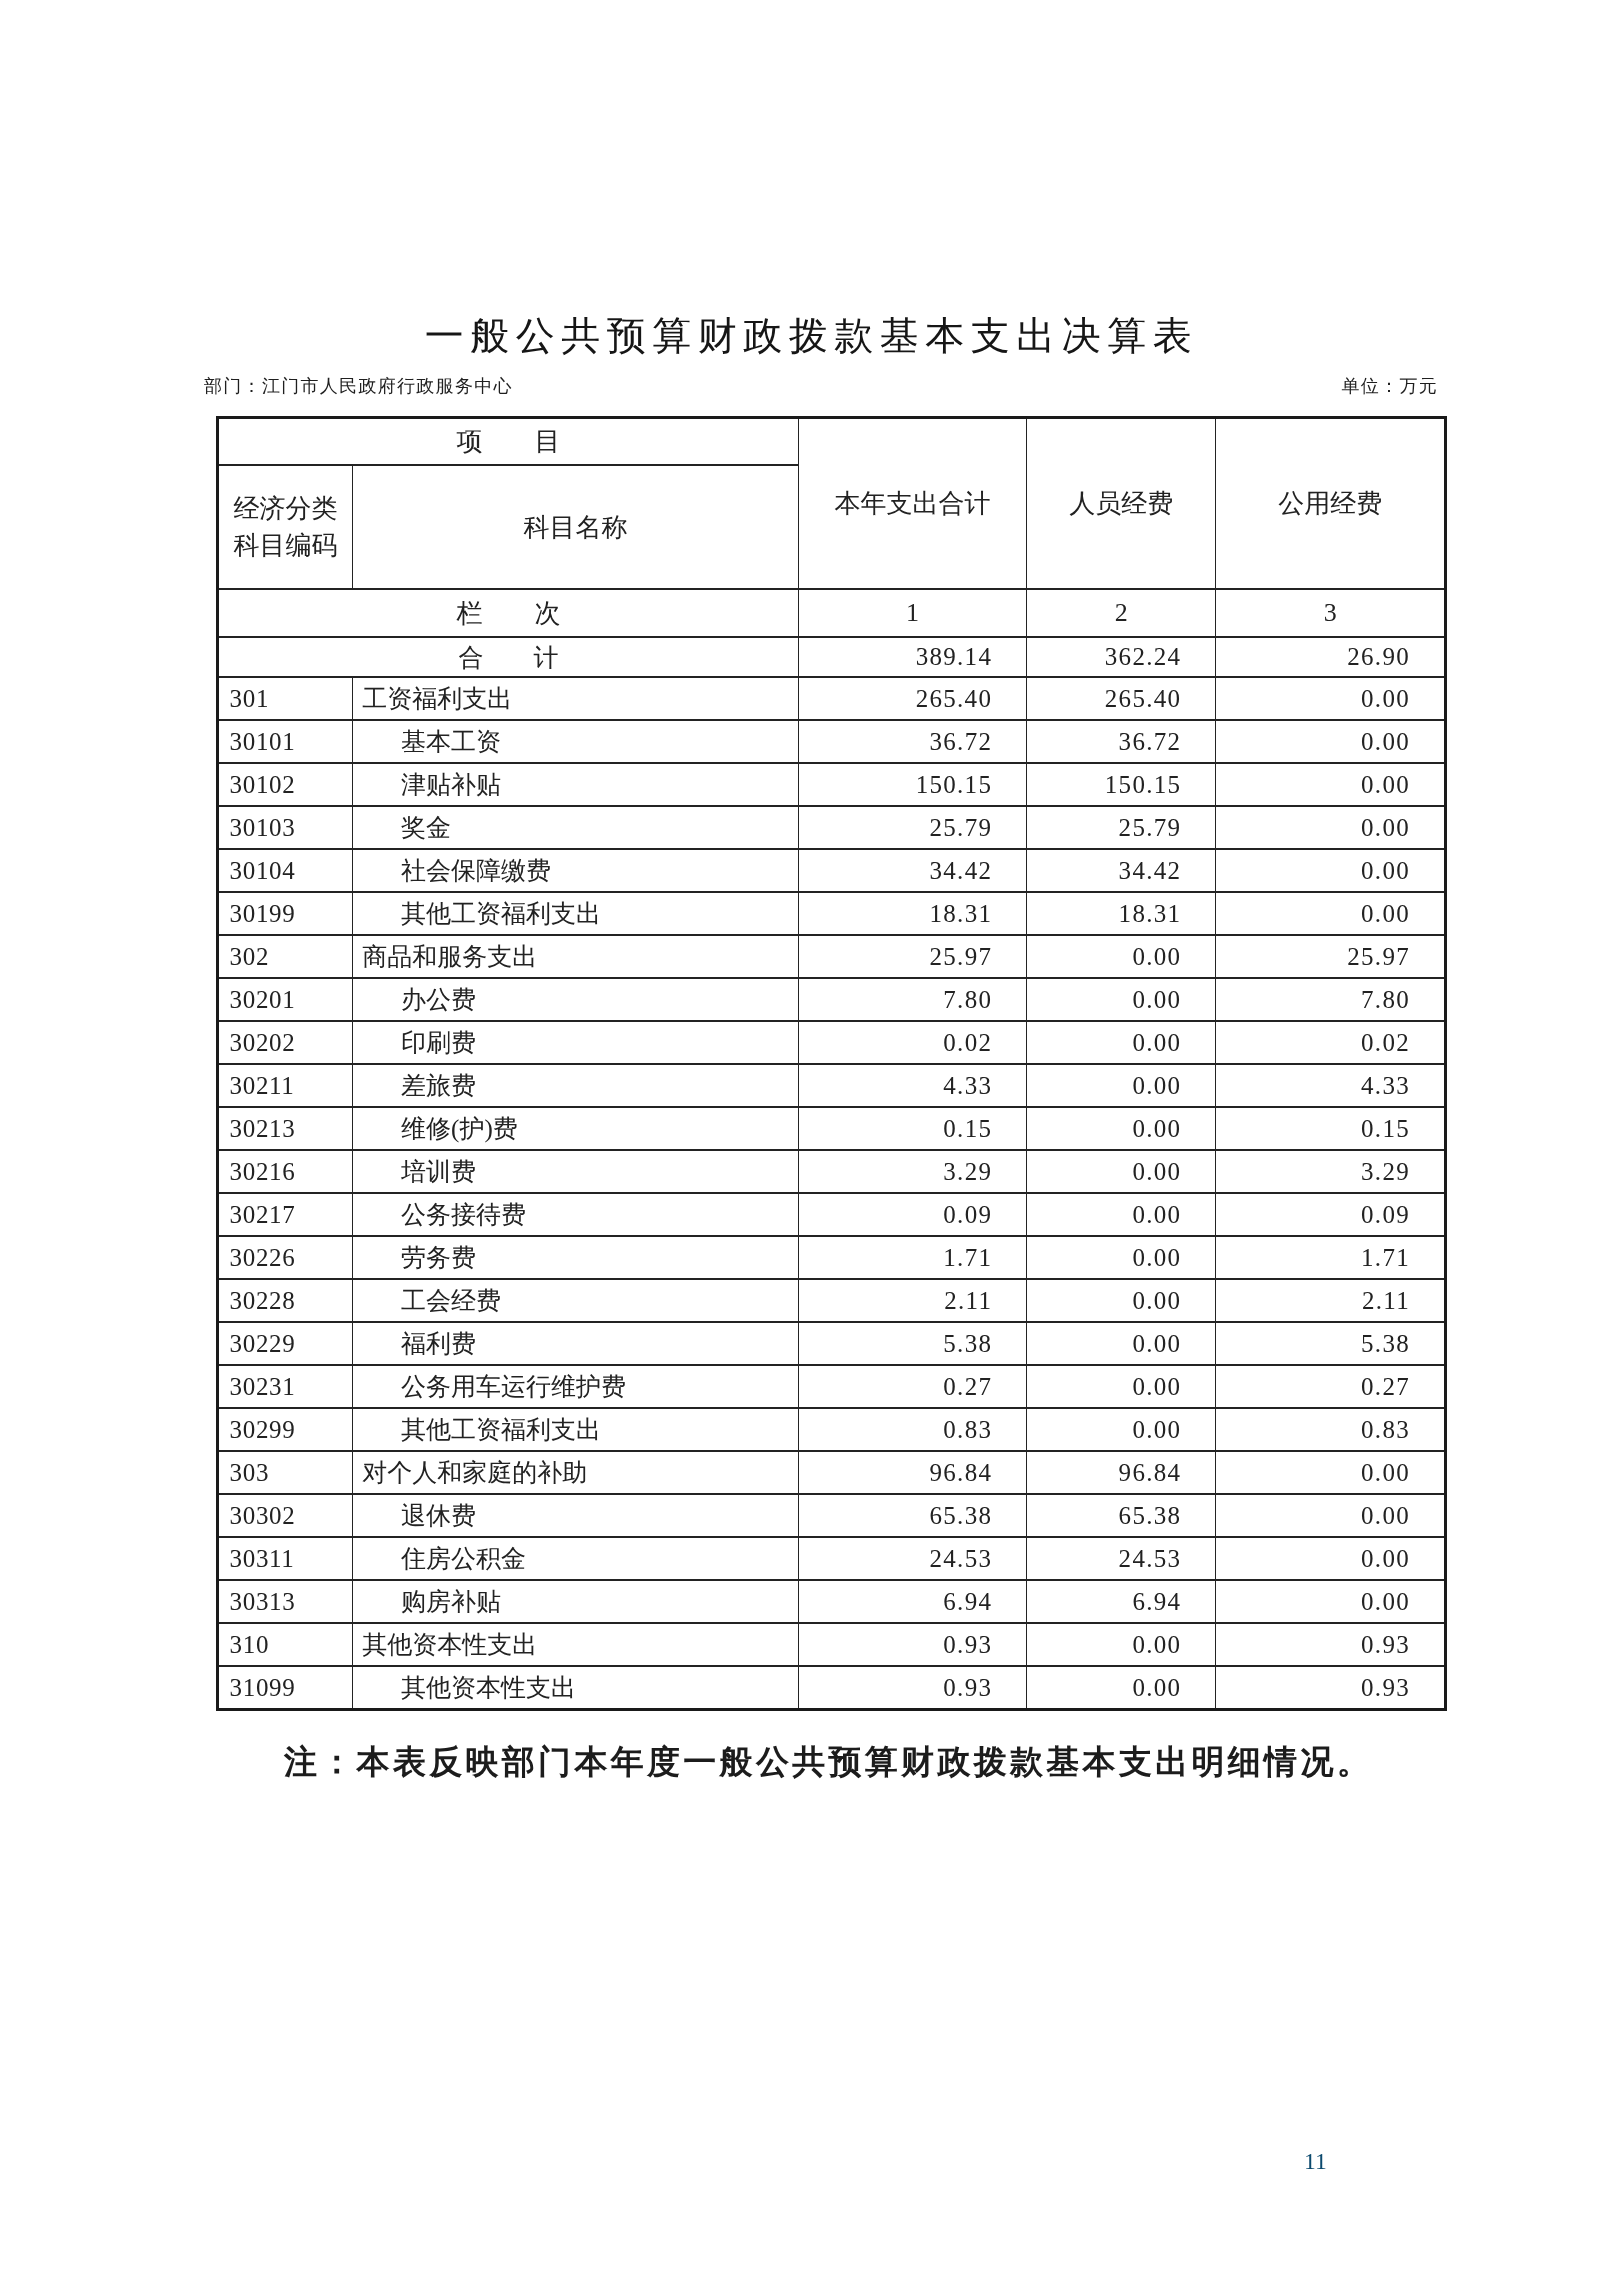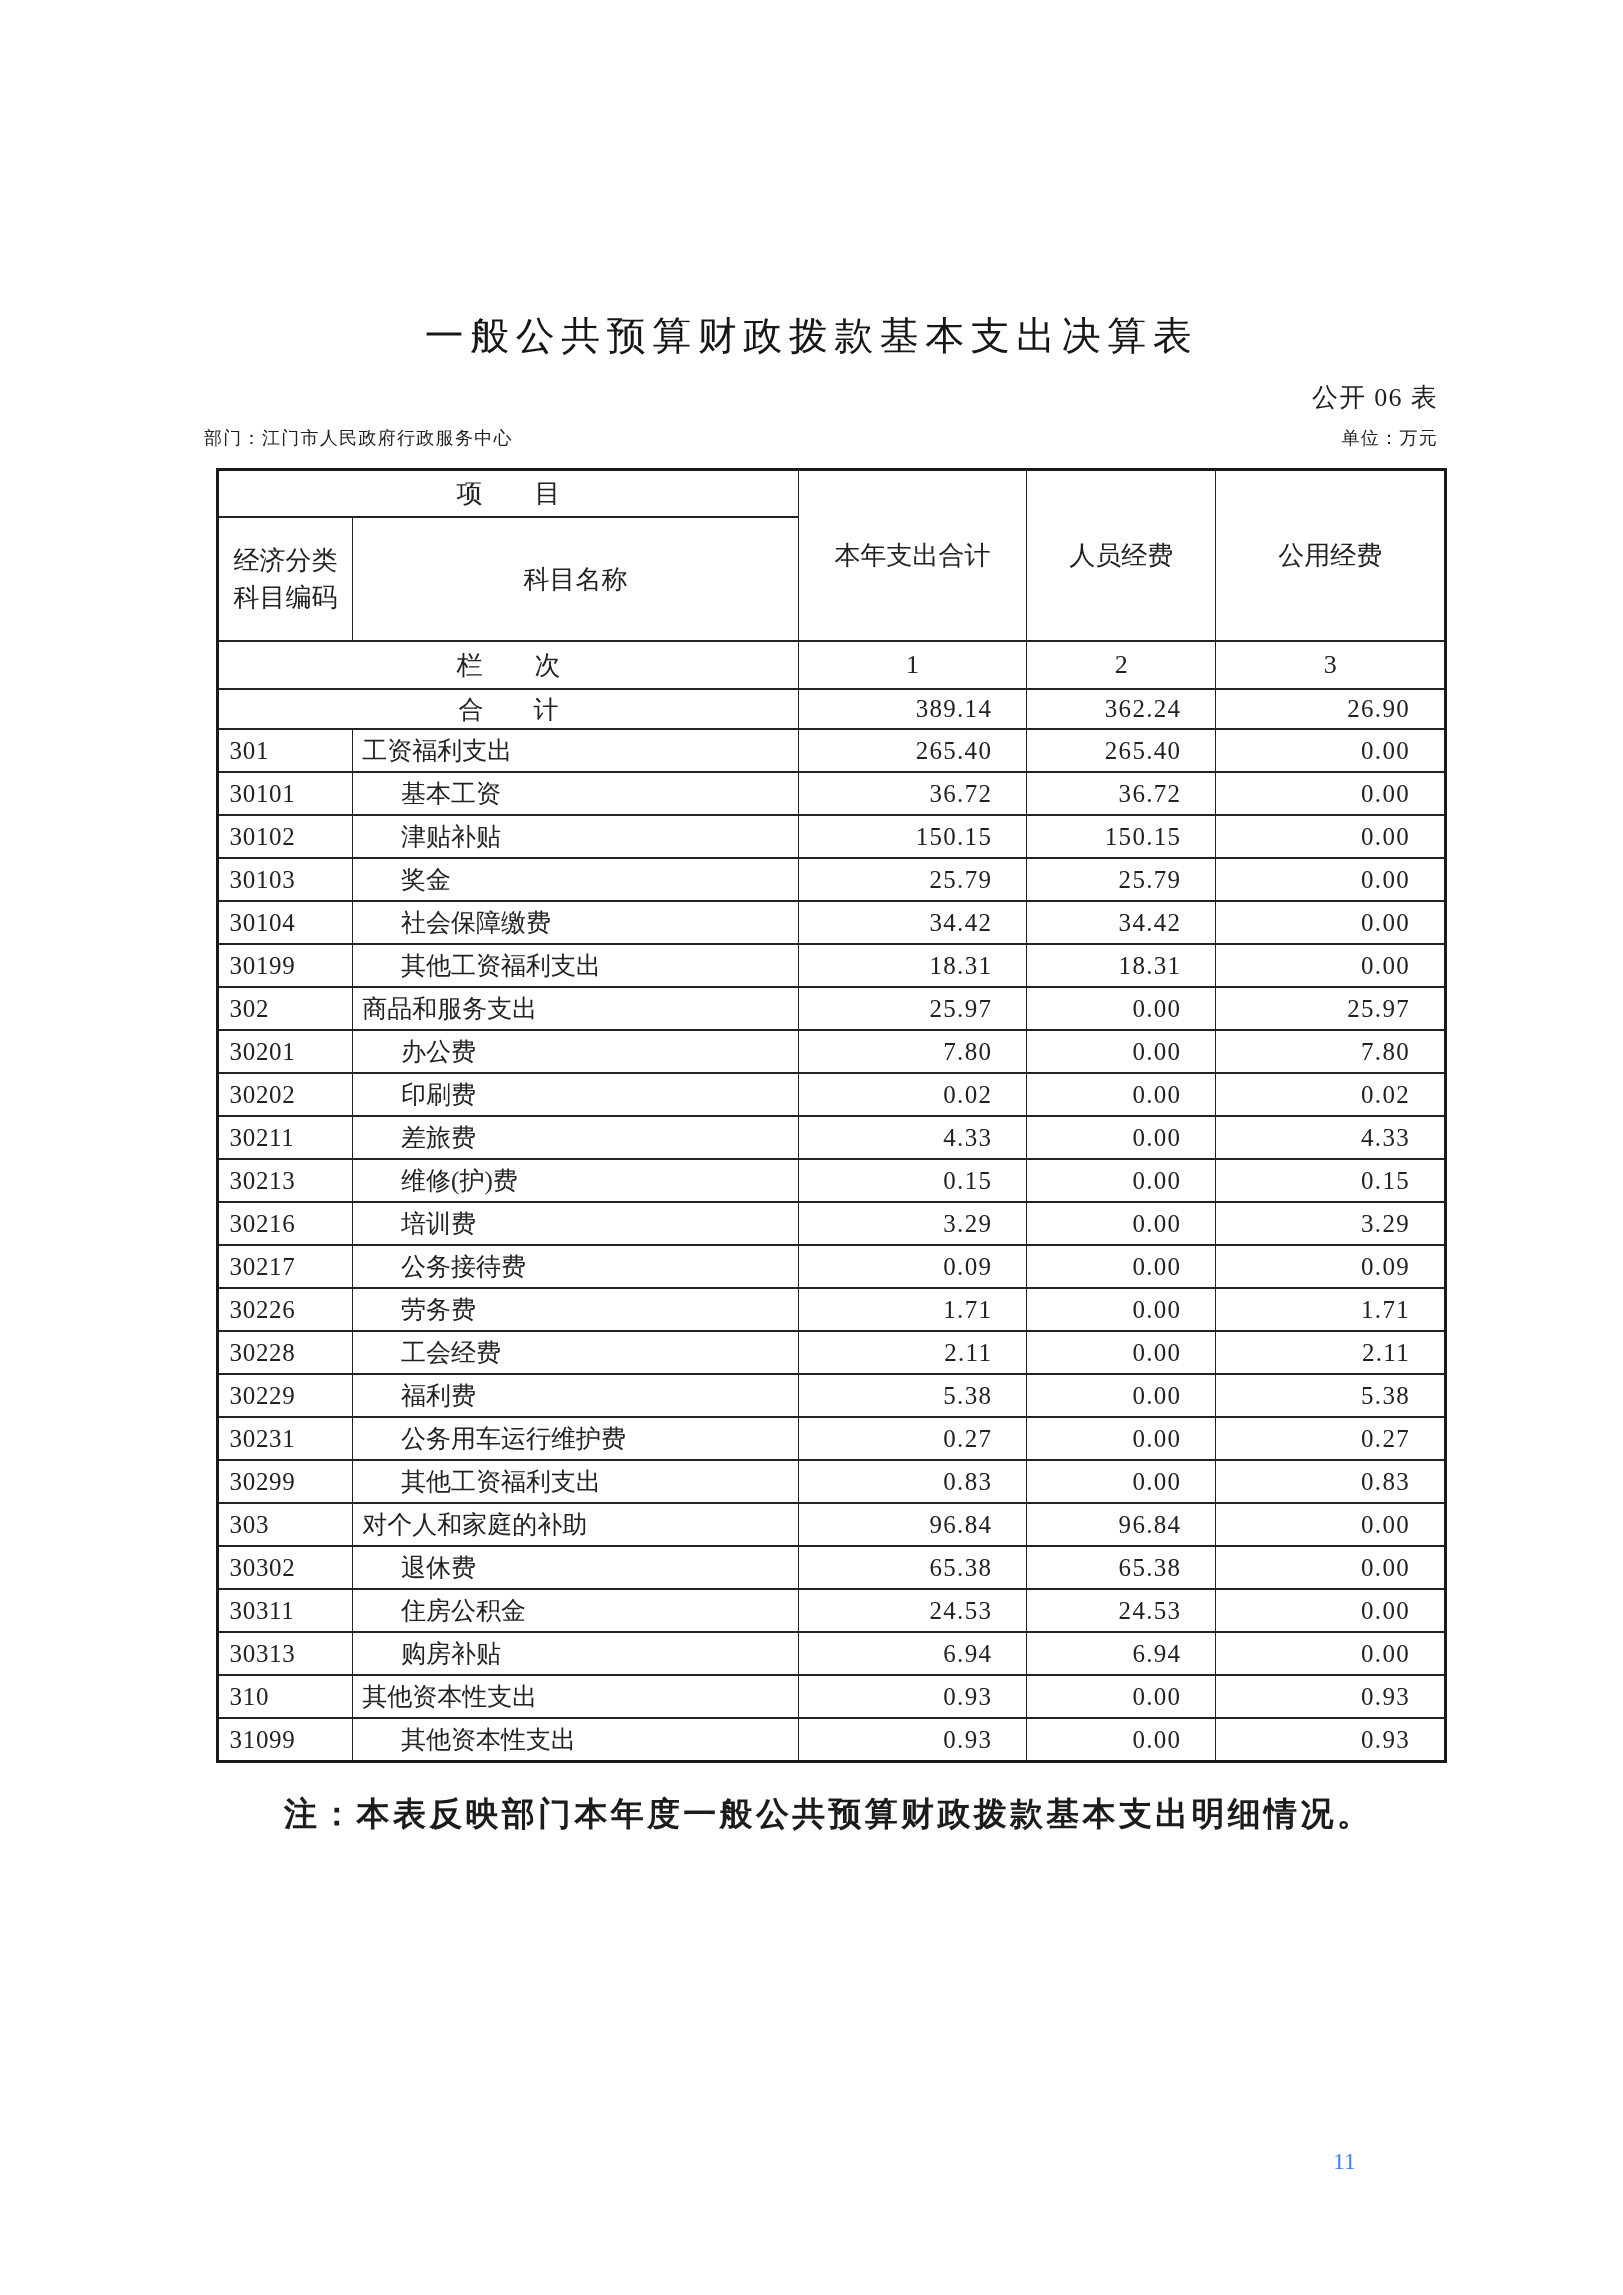--- a/index.html
+++ b/index.html
@@ -86,33 +86,32 @@
     padding-left: 284px;
     font-size: 33px;
     font-weight: bold;
     letter-spacing: 3.3px;
     color: #1c1c1c;
   }
 
   .page-number {
     position: absolute;
     top: 2148px;
-    left: 1333px;
+    left: 1304px;
     font-size: 23.6px;
-    color: #3b82f6;
+    color: #0c4a6e;
   }
 </style>
 </head>
 <body>
 
 <div class="sheet">
 
   <div class="doc-title">一般公共预算财政拨款基本支出决算表</div>
 
-  <div class="meta-line-1">公开 06 表</div>
 
   <div class="meta-line-2">
     <span>部门：江门市人民政府行政服务中心</span>
     <span>单位：万元</span>
   </div>
 
   <table class="budget">
     <colgroup>
       <col class="c1">
         <col class="c2">

